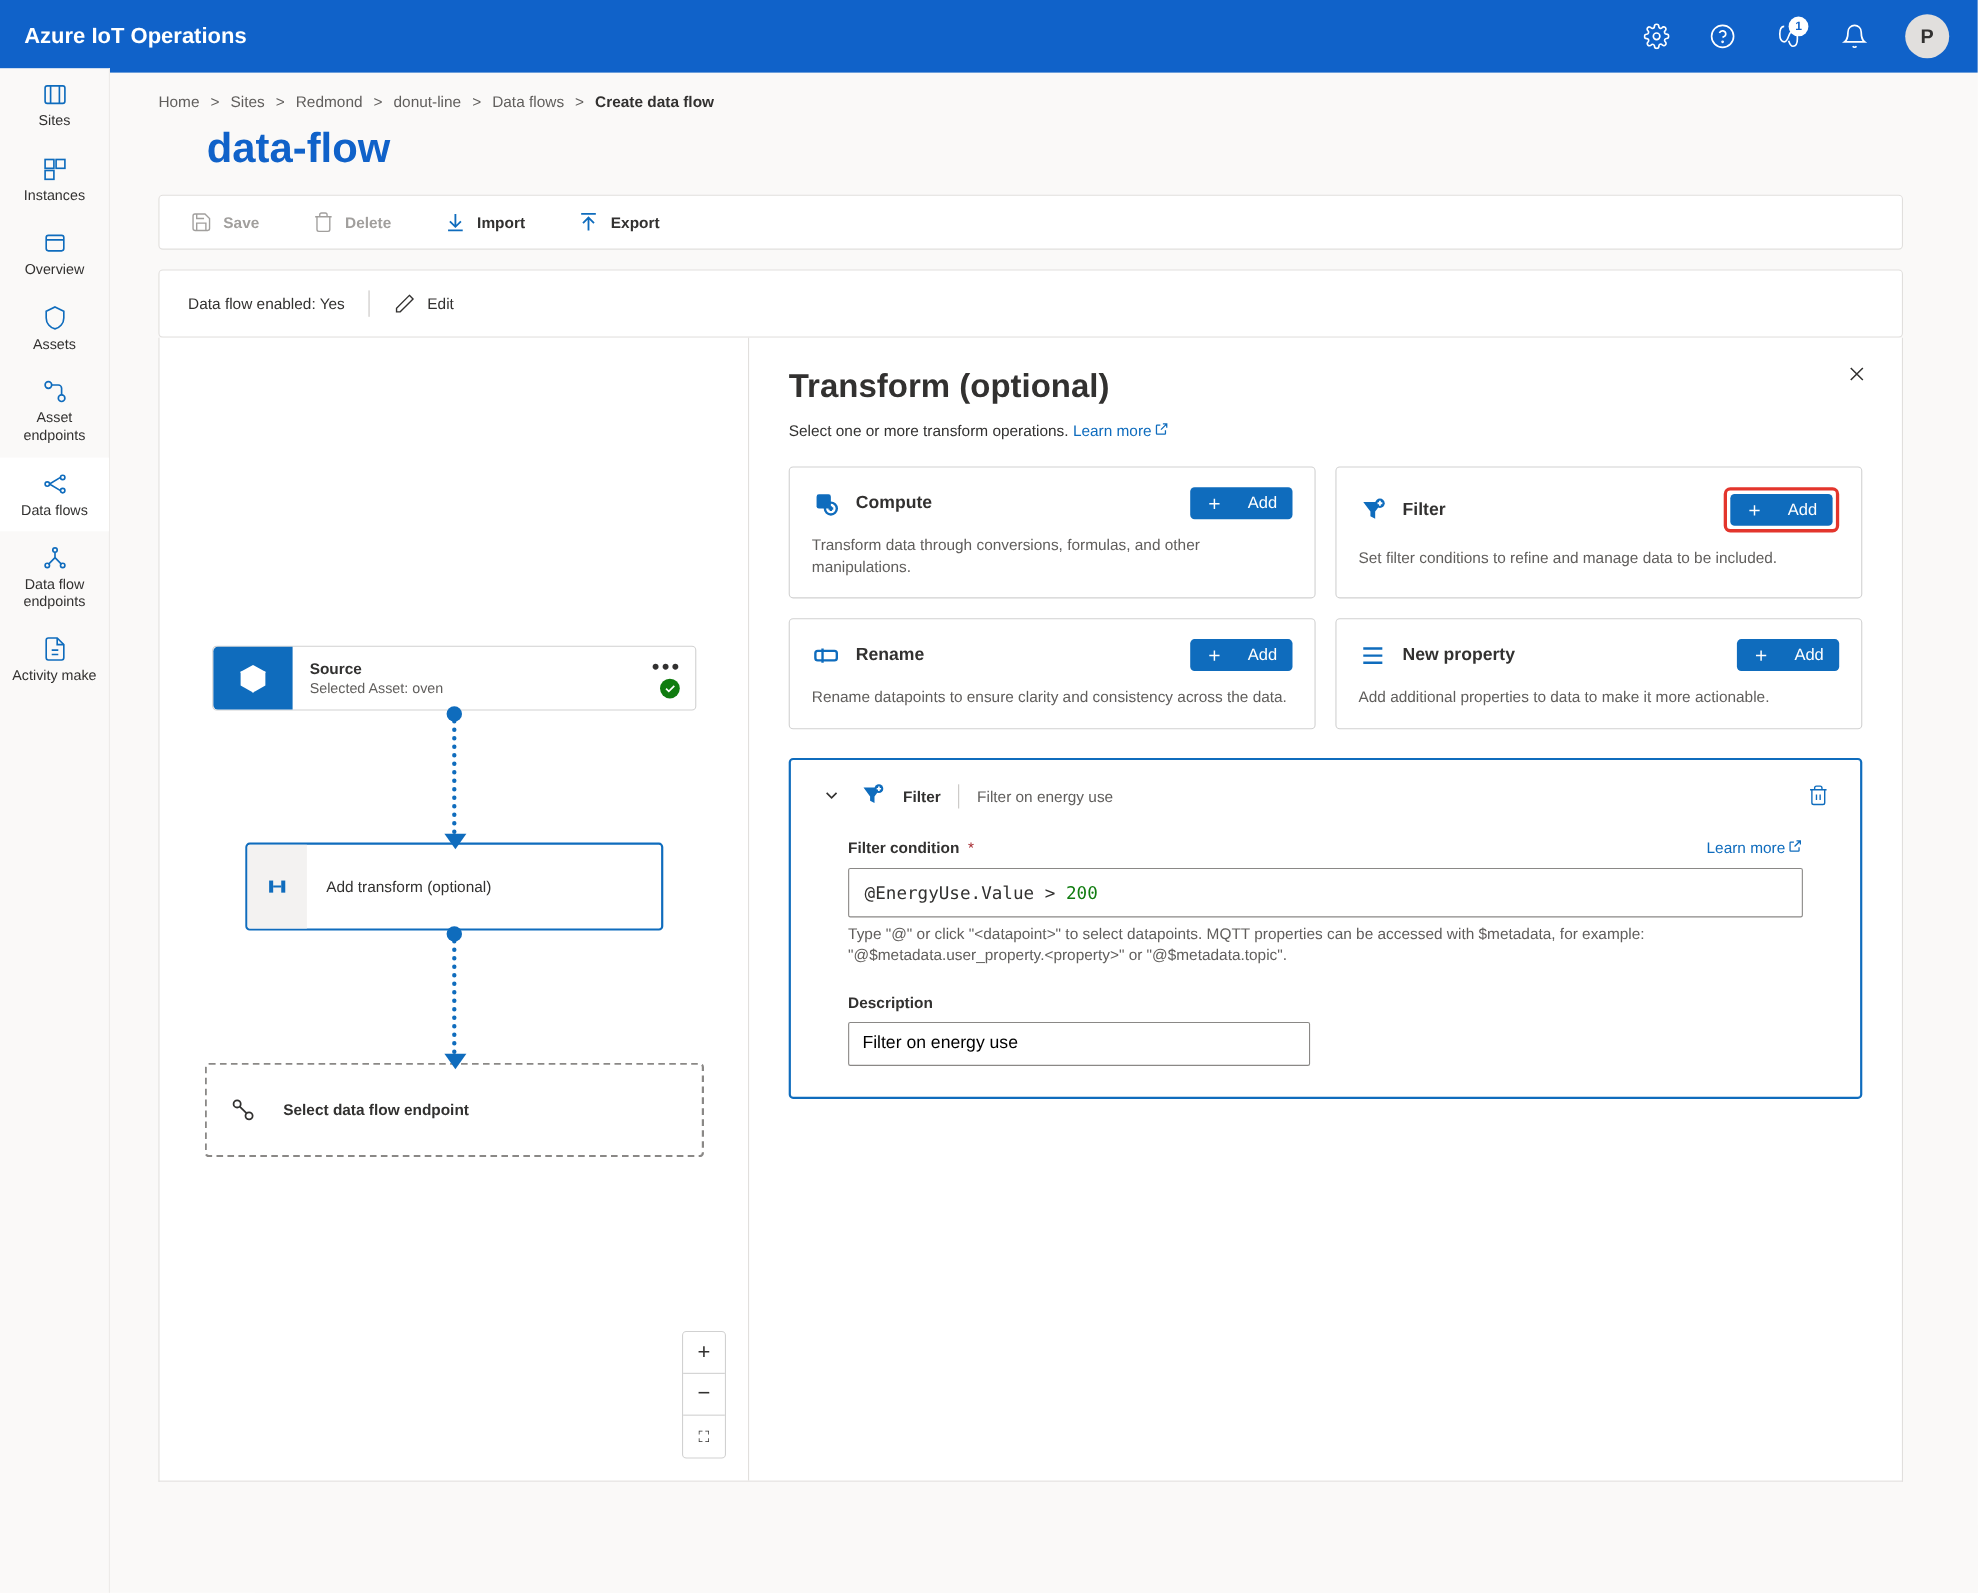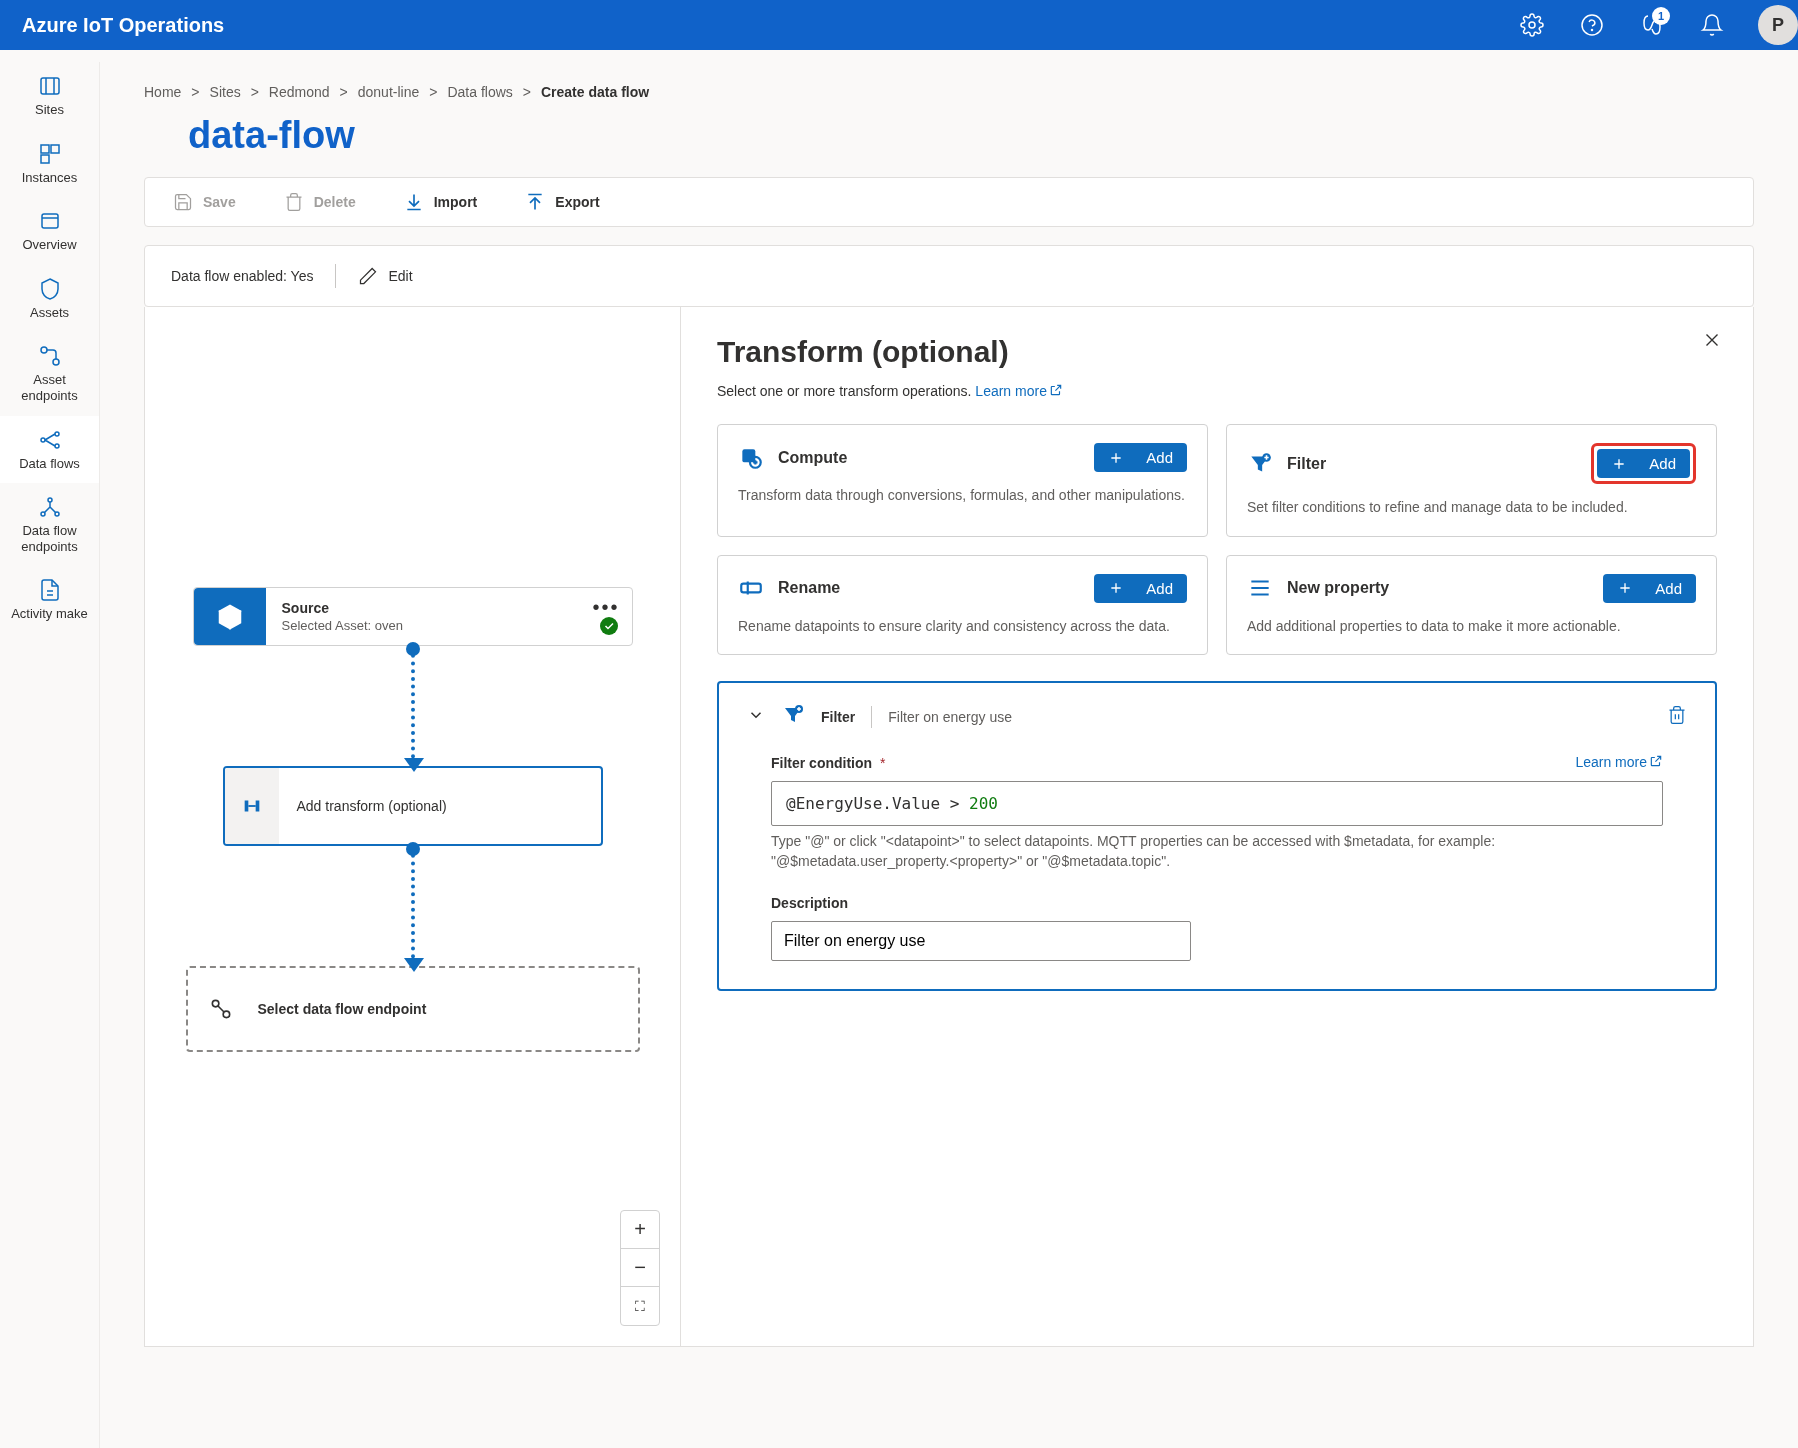--- a/index.html
+++ b/index.html
@@ -1,34 +1,34 @@
 <!DOCTYPE html>
 <html><head>
 <meta charset="utf-8">
 <style>
 * { box-sizing: border-box; margin: 0; padding: 0; }
 body { font-family: "Segoe UI", -apple-system, sans-serif; font-size: 14px; color: #323130; background: #faf9f8; width: 1798px; height: 1448px; overflow: hidden; }
 
 
-.header { background: #1062c9; color: #fff; height: 50px; display: flex; align-items: center; padding: 0 0 0 22px; }
+.header { background: #1062c9; color: #fff; height: 66px; display: flex; align-items: center; padding: 0 26px 0 22px; }
 .header-title { font-size: 20px; font-weight: 600; flex: 1; }
 .header-icons { display: flex; align-items: center; gap: 16px; }
 .header-icon-btn { width: 44px; height: 44px; display: flex; align-items: center; justify-content: center; cursor: pointer; position: relative; }
 .header-icon-btn svg { width: 24px; height: 24px; fill: none; stroke: #fff; stroke-width: 1.5; }
 .badge { position: absolute; top: 4px; right: 4px; background: #fff; color: #1062c9; font-size: 11px; font-weight: 600; min-width: 18px; height: 18px; border-radius: 9px; display: flex; align-items: center; justify-content: center; padding: 0 4px; }
 .avatar { width: 40px; height: 40px; border-radius: 50%; background: #e1dfdd; color: #323130; font-weight: 600; display: flex; align-items: center; justify-content: center; margin-left: 8px; font-size: 18px; }
 
 
 .sidebar { position: absolute; left: 0; top: 62px; bottom: 0; width: 100px; background: #faf9f8; border-right: 1px solid #edebe9; }
 .sidebar-item { display: flex; flex-direction: column; align-items: center; justify-content: center; padding: 12px 4px; cursor: pointer; gap: 4px; color: #323130; font-size: 13px; text-align: center; line-height: 1.2; }
 .sidebar-item.active { background: #fff; }
 .sidebar-item svg { width: 24px; height: 24px; fill: none; stroke: #0f6cbd; stroke-width: 1.5; }
 
 
-.main { position: absolute; left: 100px; right: 0; top: 62px; bottom: 0; padding: 22px 44px 30px 44px; overflow: auto; }
+.main { position: absolute; left: 100px; right: 0; top: 62px; bottom: 0; padding: 22px 68px 30px 44px; overflow: auto; }
 
 
 .breadcrumb { display: flex; align-items: center; gap: 10px; color: #605e5c; margin-bottom: 14px; }
 .breadcrumb-link { cursor: pointer; }
 .breadcrumb-sep { color: #605e5c; }
 .breadcrumb-current { font-weight: 600; color: #323130; }
 
 
 .page-title { font-size: 38px; font-weight: 600; color: #1062c9; margin-bottom: 20px; font-family: "Segoe UI Semibold","Segoe UI",sans-serif; margin-left: 44px; }
 

